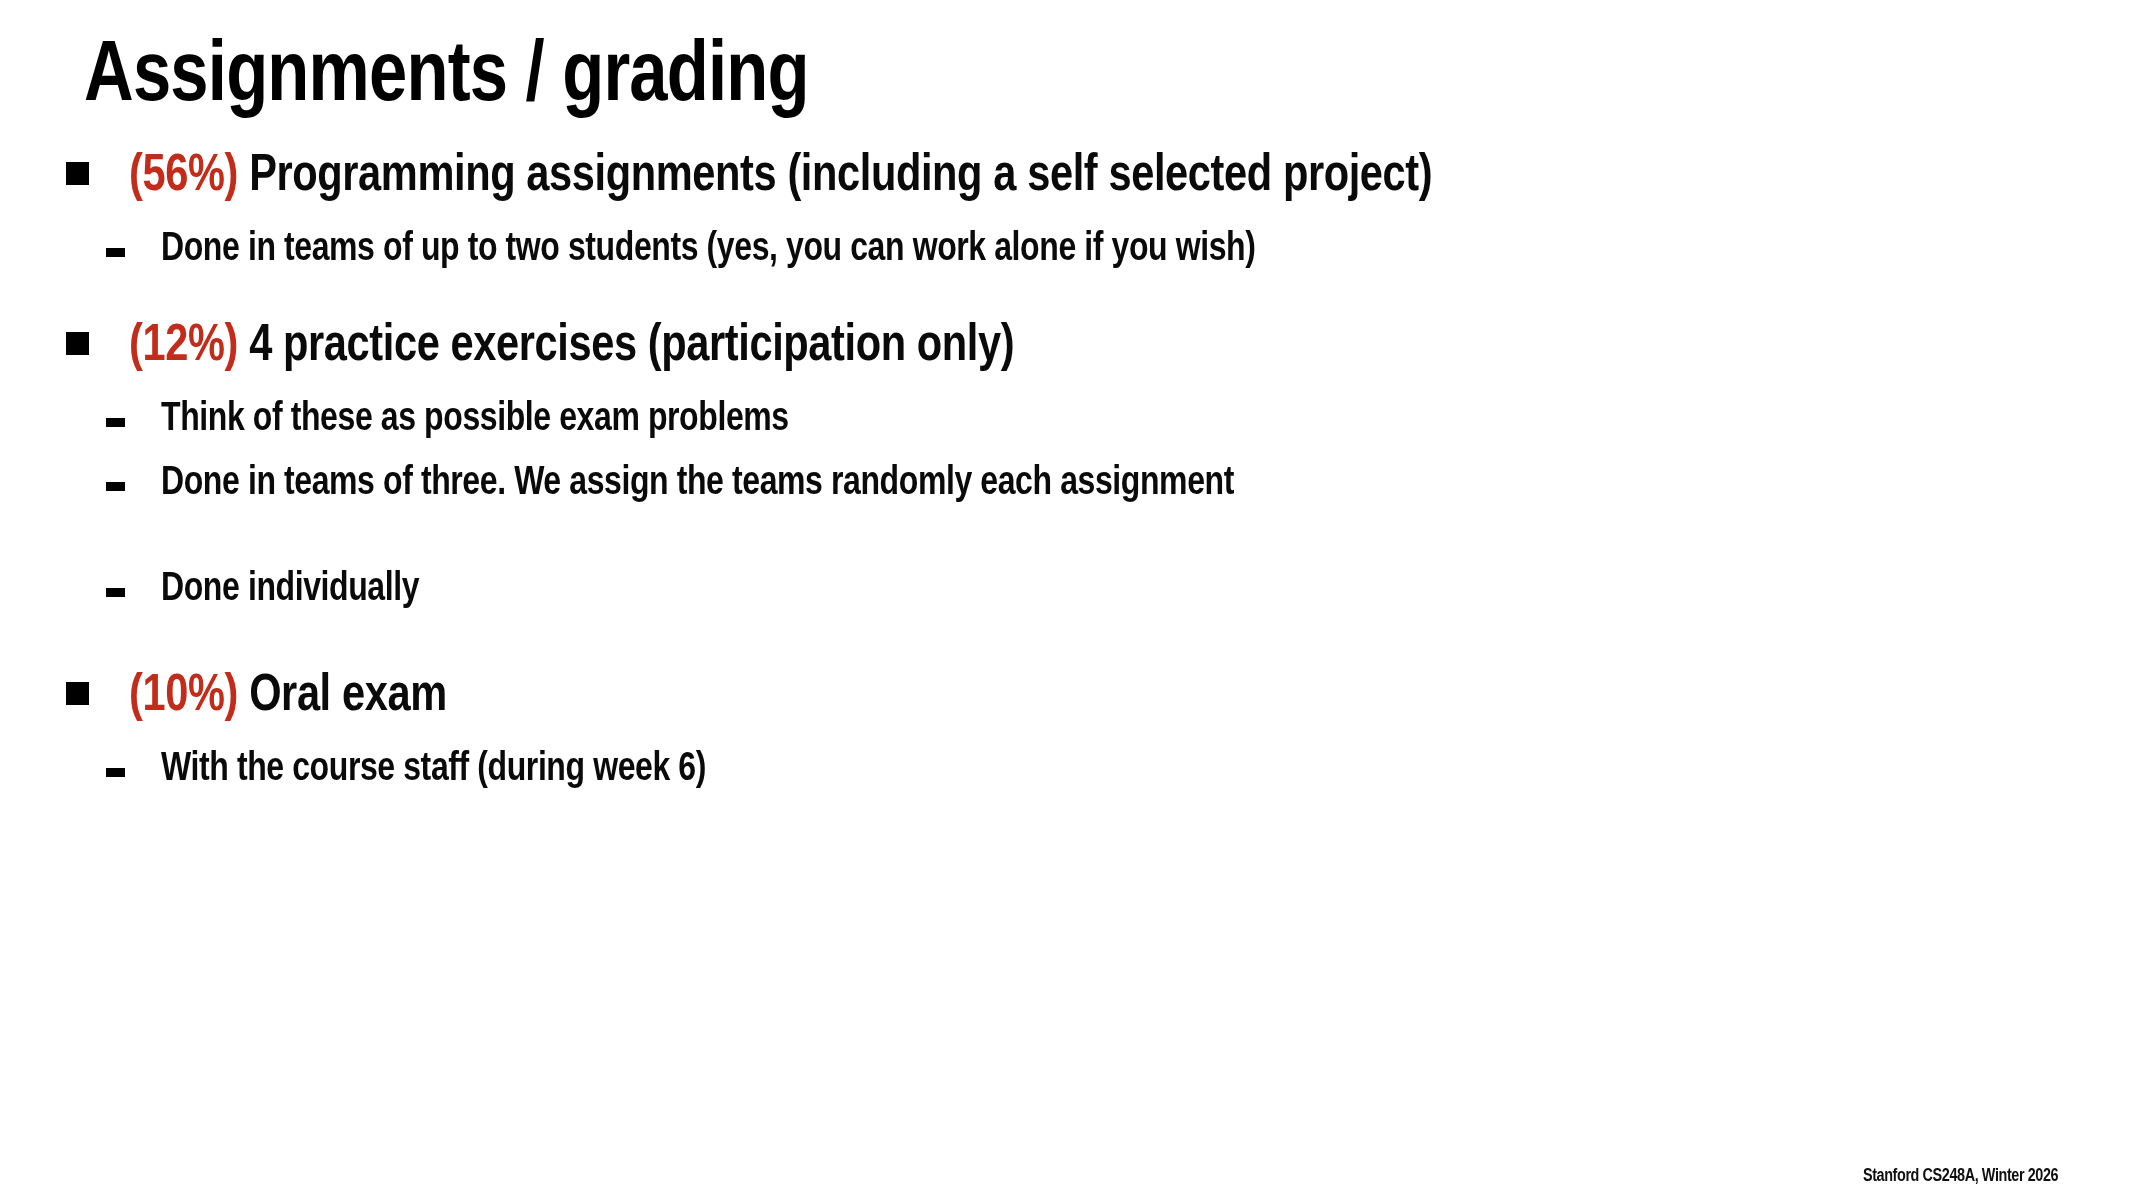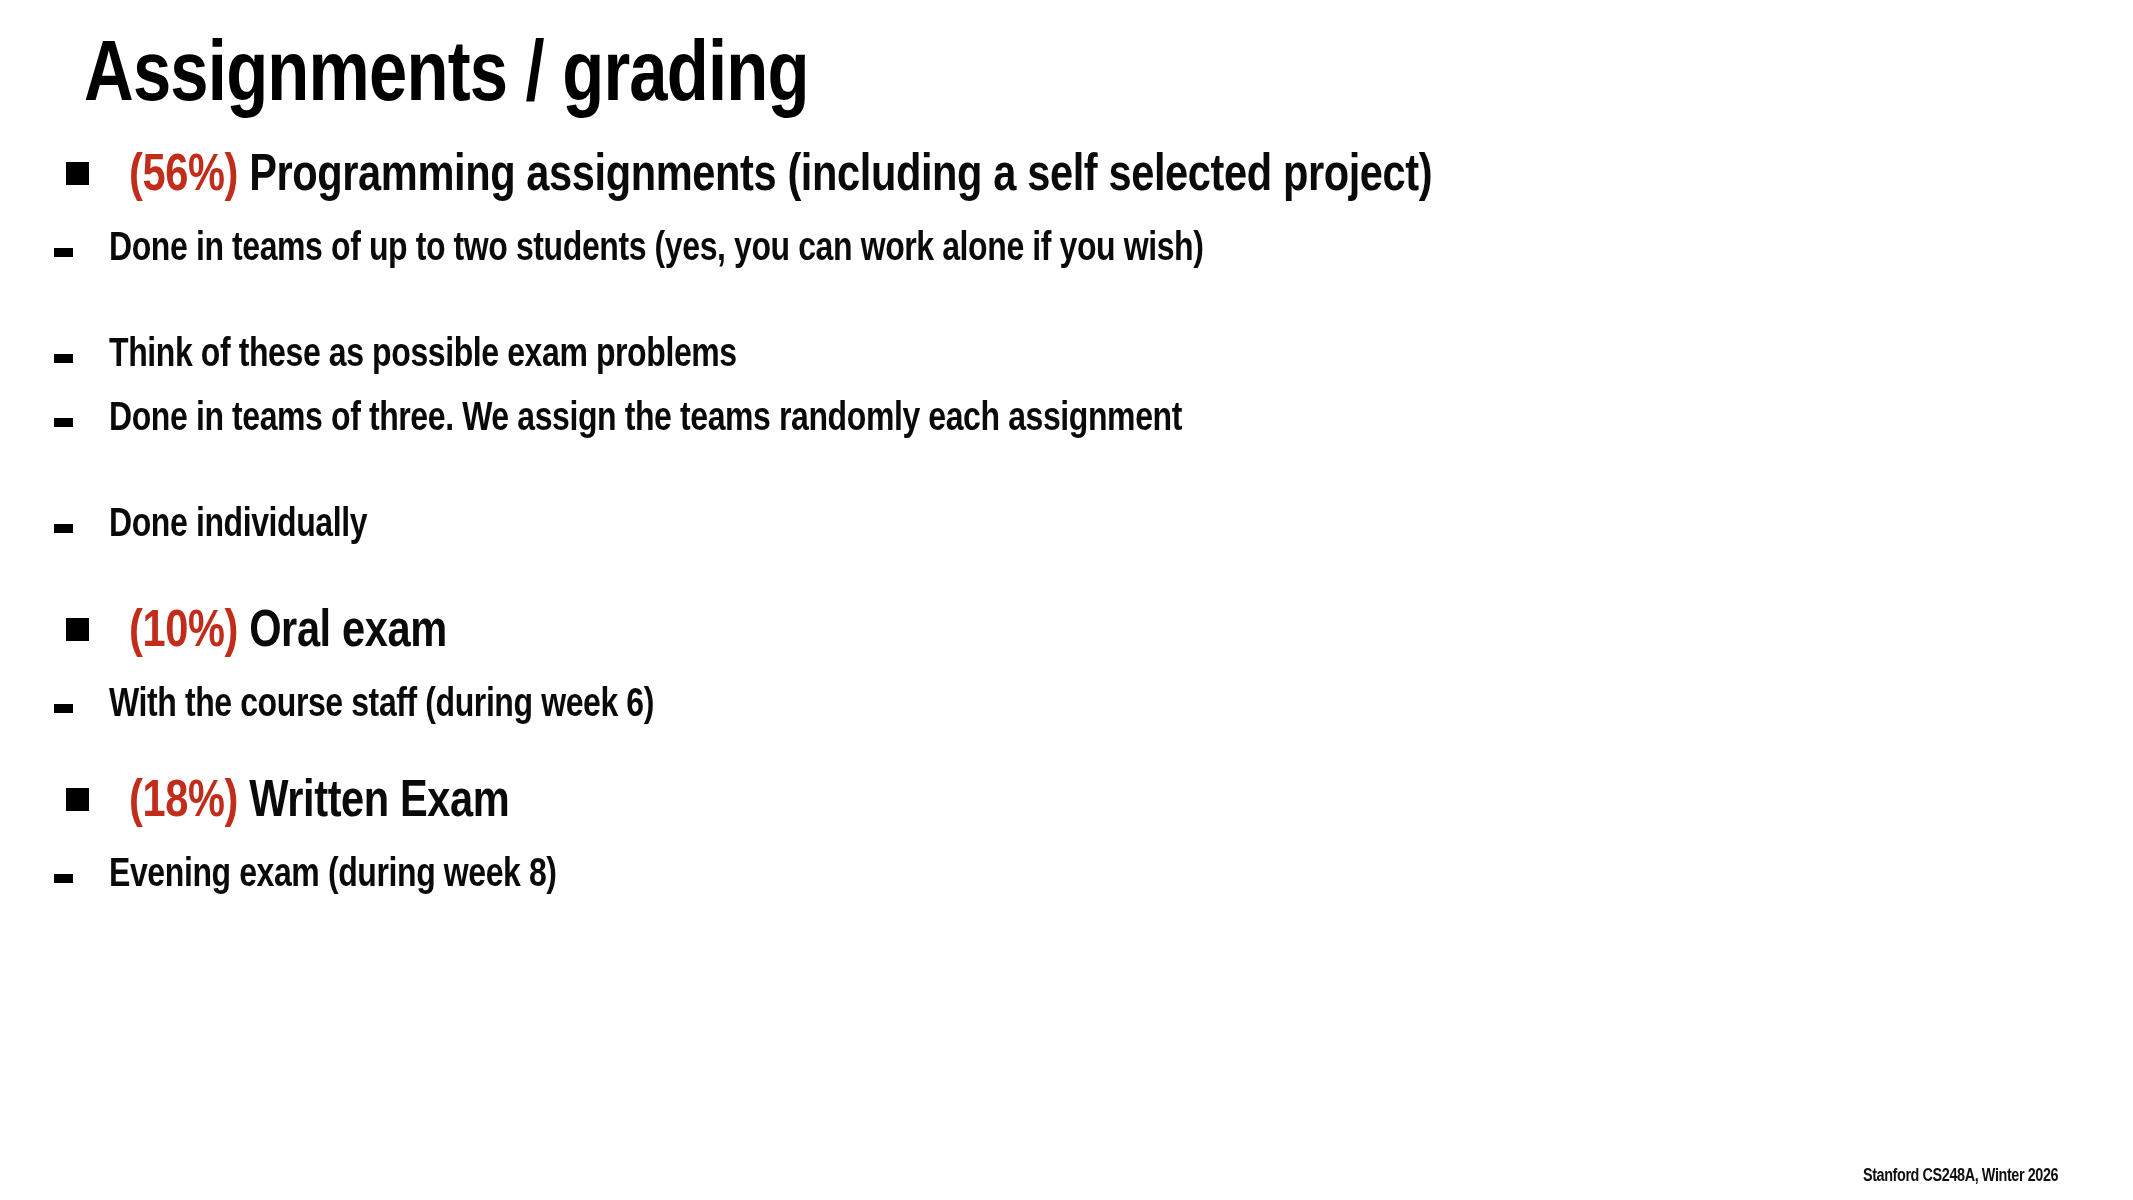--- a/index.html
+++ b/index.html
@@ -87,21 +87,21 @@
   }
   .pct {
     color: #c22d1b;
   }
 
   
   .l2 {
     position: relative;
     display: flex;
     align-items: flex-start;
-    padding-left: 54px;
+    padding-left: 106px;
     min-height: 54px;
   }
   .l2-marker {
     flex: 0 0 auto;
     width: 19px;
     height: 9px;
     background: #000000;
     margin-top: 28px;
     margin-right: 36px;
   }
@@ -147,20 +147,24 @@
       <div class="sub-gap"></div>
       <div class="l2">
         <span class="l2-marker"></span>
         <span class="l2-text"><span class="cond">Done in teams of up to two students (yes, you can work alone if you wish)</span></span>
       </div>
     </div>
 
     <div class="g-gap"></div>
 
     <div class="group">
+      <div class="l1">
+        <span class="l1-marker"></span>
+        <span class="l1-text"><span class="cond"><span class="pct">(12%)</span> <span>4 practice exercises (participation only)</span></span></span>
+      </div>
       <div class="sub-gap"></div>
       <div class="l2">
         <span class="l2-marker"></span>
         <span class="l2-text"><span class="cond">Think of these as possible exam problems</span></span>
       </div>
       <div class="g-gap-sm"></div>
       <div class="l2">
         <span class="l2-marker"></span>
         <span class="l2-text"><span class="cond">Done in teams of three. We assign the teams randomly each assignment</span></span>
       </div>
@@ -186,31 +190,20 @@
       </div>
       <div class="sub-gap"></div>
       <div class="l2">
         <span class="l2-marker"></span>
         <span class="l2-text"><span class="cond">With the course staff (during week 6)</span></span>
       </div>
     </div>
 
     <div class="g-gap"></div>
 
-    <div class="group">
-      <div class="l1">
-        <span class="l1-marker"></span>
-        <span class="l1-text"><span class="cond"><span class="pct">(18%)</span> <span>Written Exam</span></span></span>
-      </div>
-      <div class="sub-gap"></div>
-      <div class="l2">
-        <span class="l2-marker"></span>
-        <span class="l2-text"><span class="cond">Evening exam (during week 8)</span></span>
-      </div>
-    </div>
 
   </div>
 
   <div class="footer">
     <span class="cond">Stanford CS248A, Winter 2026</span>
   </div>
 
 </div>
 
 </body></html>

